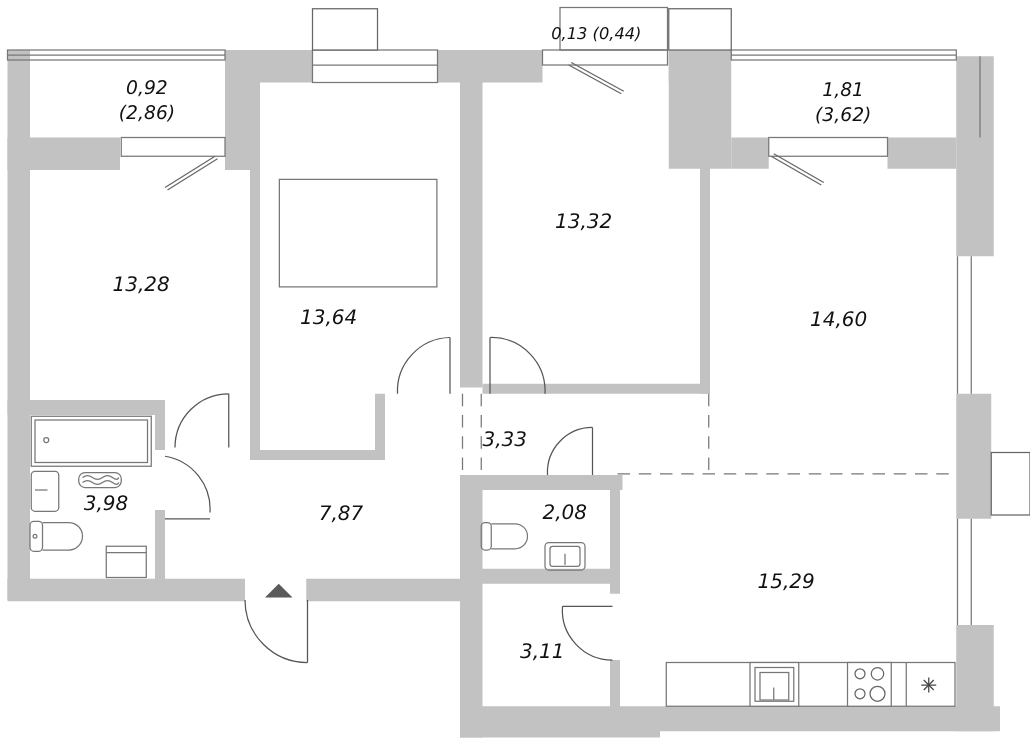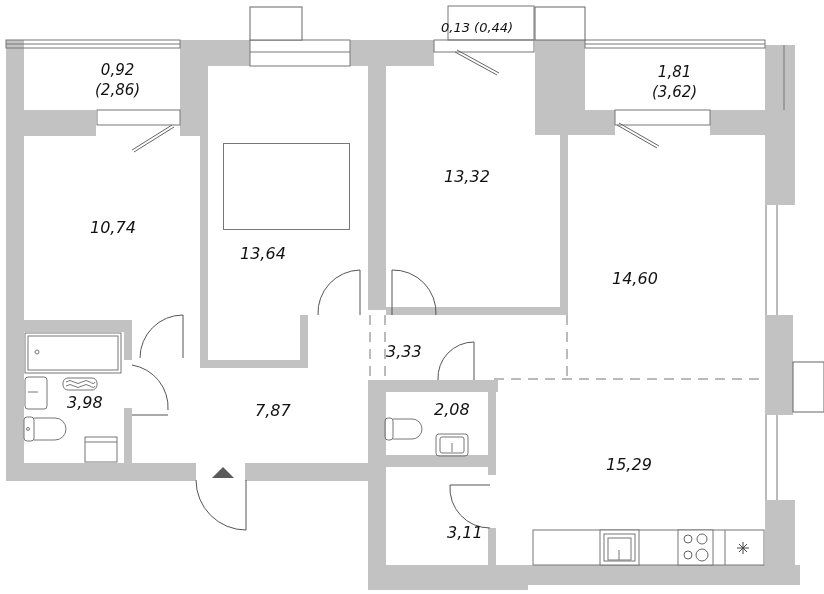--- a/index.html
+++ b/index.html
@@ -189,22 +189,22 @@
 
 <div class="lbl2" style="left:95px; top:60px;">
   <div>0,92</div>
   <div>(2,86)</div>
 </div>
 <div class="lbl" style="left:441px; top:20px; font-size:13px;">0,13 (0,44)</div>
 <div class="lbl2" style="left:652px; top:62px;">
   <div>1,81</div>
   <div>(3,62)</div>
 </div>
-<div class="lbl" style="left:90px; top:218px;">10,74</div>
+<div class="lbl" style="left:90px; top:218px;">13,28</div>
 <div class="lbl" style="left:240px; top:244px;">13,64</div>
 <div class="lbl" style="left:444px; top:167px;">13,32</div>
-<div class="lbl" style="left:612px; top:246px;margin-top:23px;">14,60</div>
+<div class="lbl" style="left:648px; top:246px;">14,60</div>
 <div class="lbl" style="left:67px; top:393px;">3,98</div>
 <div class="lbl" style="left:255px; top:401px;">7,87</div>
 <div class="lbl" style="left:386px; top:342px;">3,33</div>
 <div class="lbl" style="left:434px; top:400px;">2,08</div>
-<div class="lbl" style="left:416px; top:523px;margin-left:31px;">3,11</div>
+<div class="lbl" style="left:416px; top:511px;">3,11</div>
 <div class="lbl" style="left:606px; top:455px;">15,29</div>
 
 </body></html>

